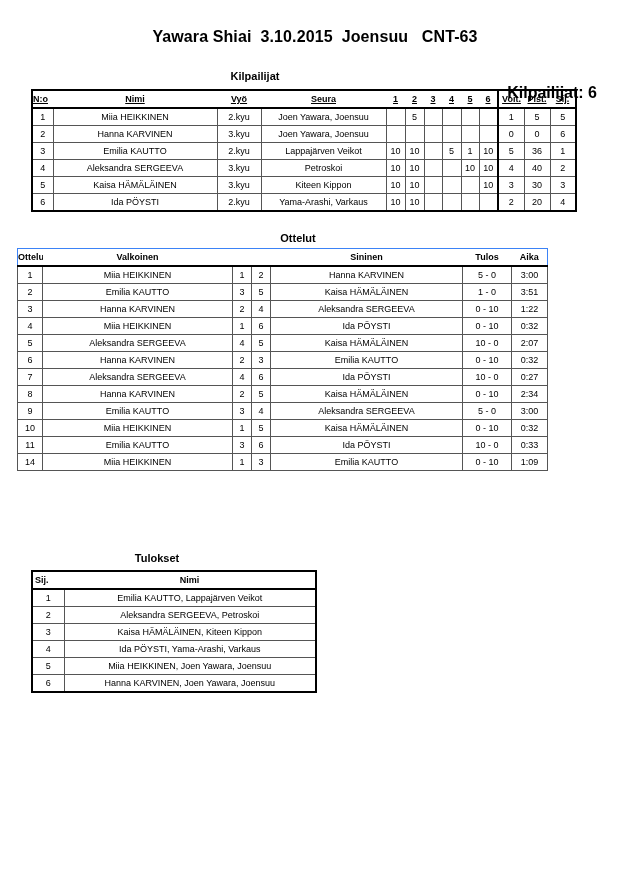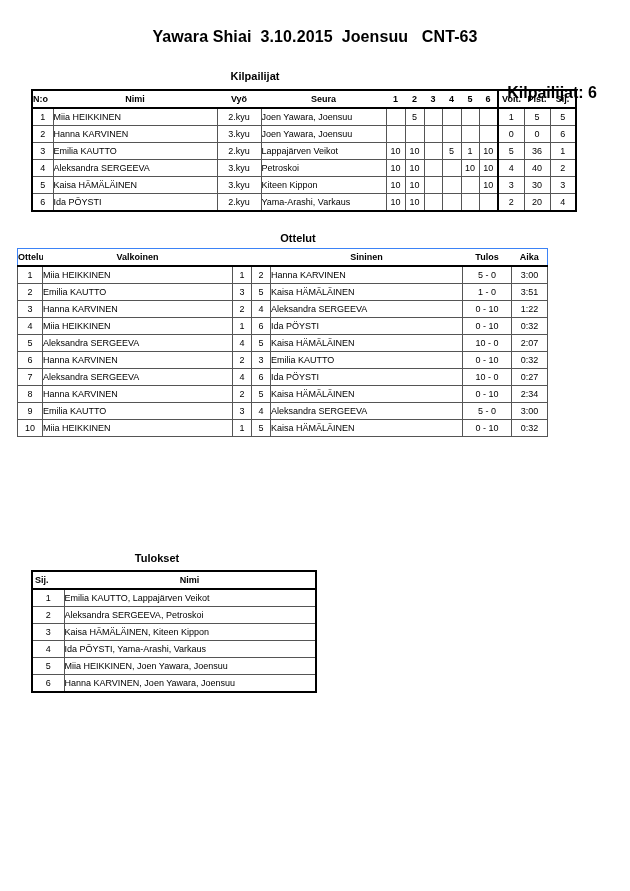--- a/index.html
+++ b/index.html
@@ -11,25 +11,25 @@
   .section { font-size: 11px; font-weight: bold; text-align: center; }
   #h-kilp { left: 205px; width: 100px; top: 70px; }
   #h-ott { left: 248px; width: 100px; top: 232px; }
   #h-tul { left: 107px; width: 100px; top: 552px; }
 
   table { position: absolute; border-collapse: collapse; table-layout: fixed; font-size: 9px; }
   td, th { padding: 0; overflow: hidden; white-space: nowrap; }
   th { font-weight: bold; font-size: 9px; height: 16px; text-align: center; }
   td { height: 17px; border: 1px solid #555; }
   td.c { text-align: center; }
-  td.l { text-align: left; }
+  td.l { text-align: center; }
 
   
   #t1 { left: 31px; top: 89px; width: 544px; border: 2px solid #000; }
-  #t1 thead tr { border-bottom: 2px solid #000; }
+  #t1 thead tr { border-bottom: 2px solid #000; text-decoration: underline; }
   #t1 td.sep, #t1 th.sep { border-right: 2px solid #000; }
   #t1 th { border: none; }
   #t1 td { height: 16px; }
 
   
   #t2 { left: 17px; top: 248px; width: 530px; border: 1px solid #3b82f6; }
   #t2 thead tr { border-bottom: 2px solid #000; }
   #t2 th { border: none; }
   #t2 td { height: 16px; }
 
@@ -279,20 +279,38 @@
       </tr>
       <tr>
         <td class="c">10</td>
         <td class="l">Miia HEIKKINEN</td>
         <td class="c">1</td>
         <td class="c">5</td>
         <td class="l">Kaisa HÄMÄLÄINEN</td>
         <td class="c">0 - 10</td>
         <td class="c">0:32</td>
       </tr>
+      <tr>
+        <td class="c">11</td>
+        <td class="l">Emilia KAUTTO</td>
+        <td class="c">3</td>
+        <td class="c">6</td>
+        <td class="l">Ida PÖYSTI</td>
+        <td class="c">10 - 0</td>
+        <td class="c">0:33</td>
+      </tr>
+      <tr>
+        <td class="c">14</td>
+        <td class="l">Miia HEIKKINEN</td>
+        <td class="c">1</td>
+        <td class="c">3</td>
+        <td class="l">Emilia KAUTTO</td>
+        <td class="c">0 - 10</td>
+        <td class="c">1:09</td>
+      </tr>
     </tbody>
 </table>
 
 <div id="h-tul" class="abs section">Tulokset</div>
 <table id="t3">
   <colgroup>
     <col style="width:32px">
       <col style="width:252px">
   </colgroup>
   <thead>

